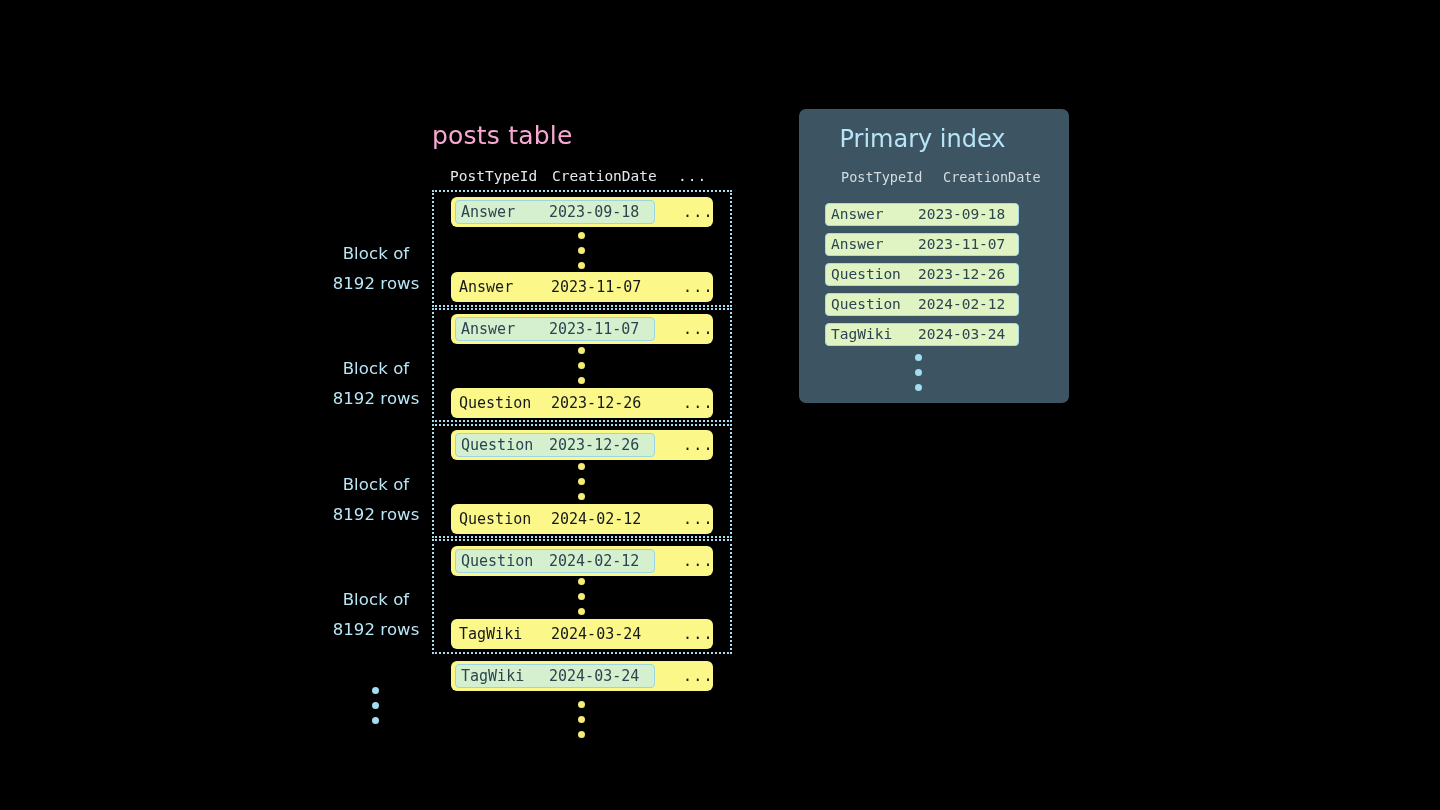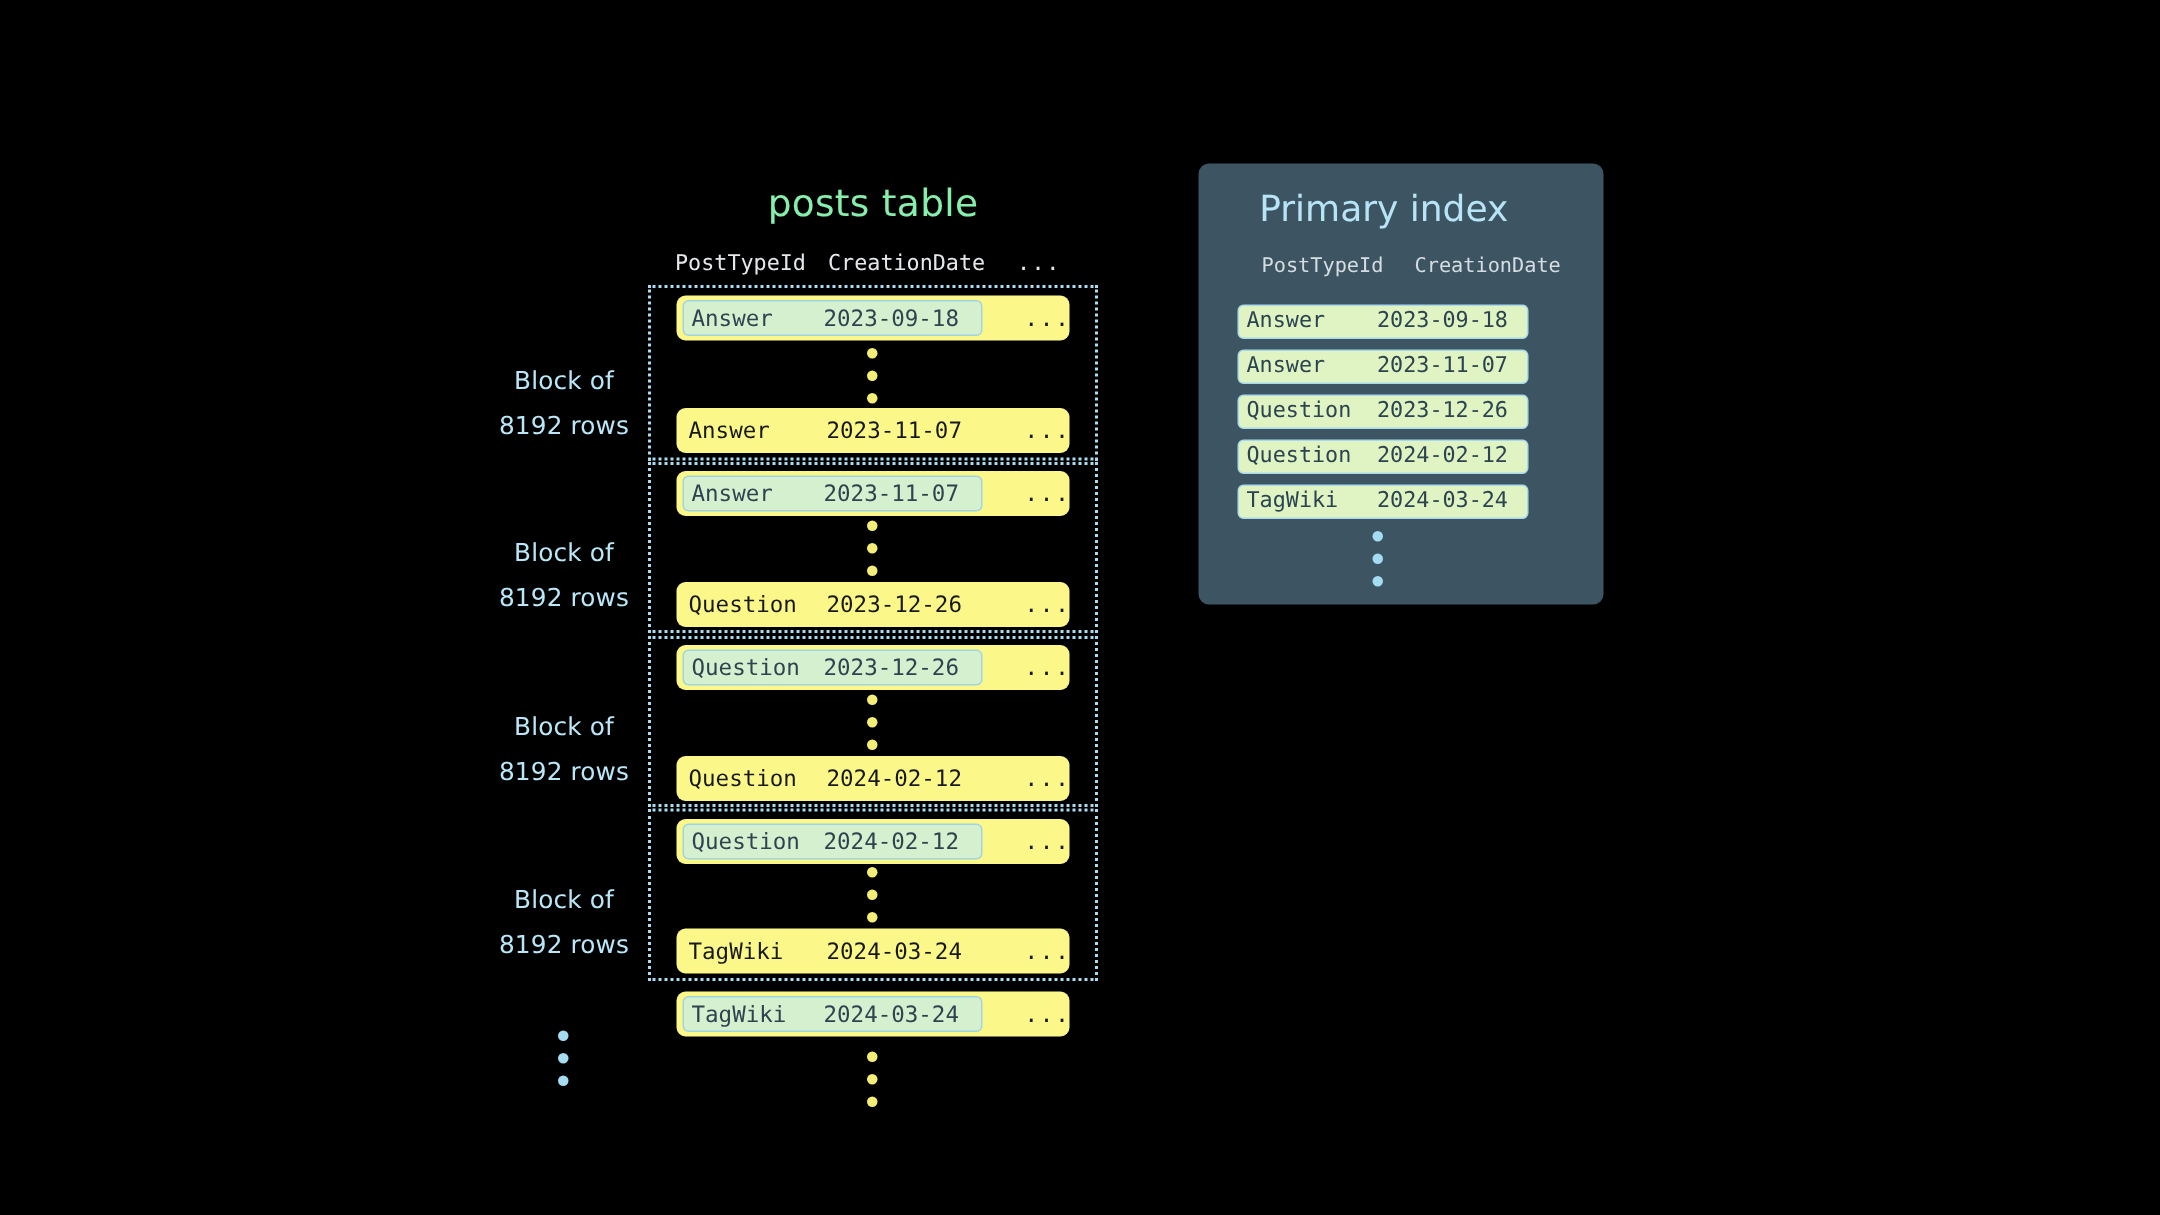--- a/index.html
+++ b/index.html
@@ -29,22 +29,21 @@
     letter-spacing: 0.1px;
     white-space: pre-line;
   }
 
   
   #posts-title {
     position: absolute;
     left: 432px;
     top: 120px;
     width: 300px;
-    text-align: center;
-    color: #86efac;
+    color: #f9a8d4;
     font-family: "DejaVu Sans", sans-serif;
     font-size: 25px;
     line-height: 32px;
     letter-spacing: 0.2px;
   }
 
   
   .col-head-row {
     position: absolute;
     left: 440px;

